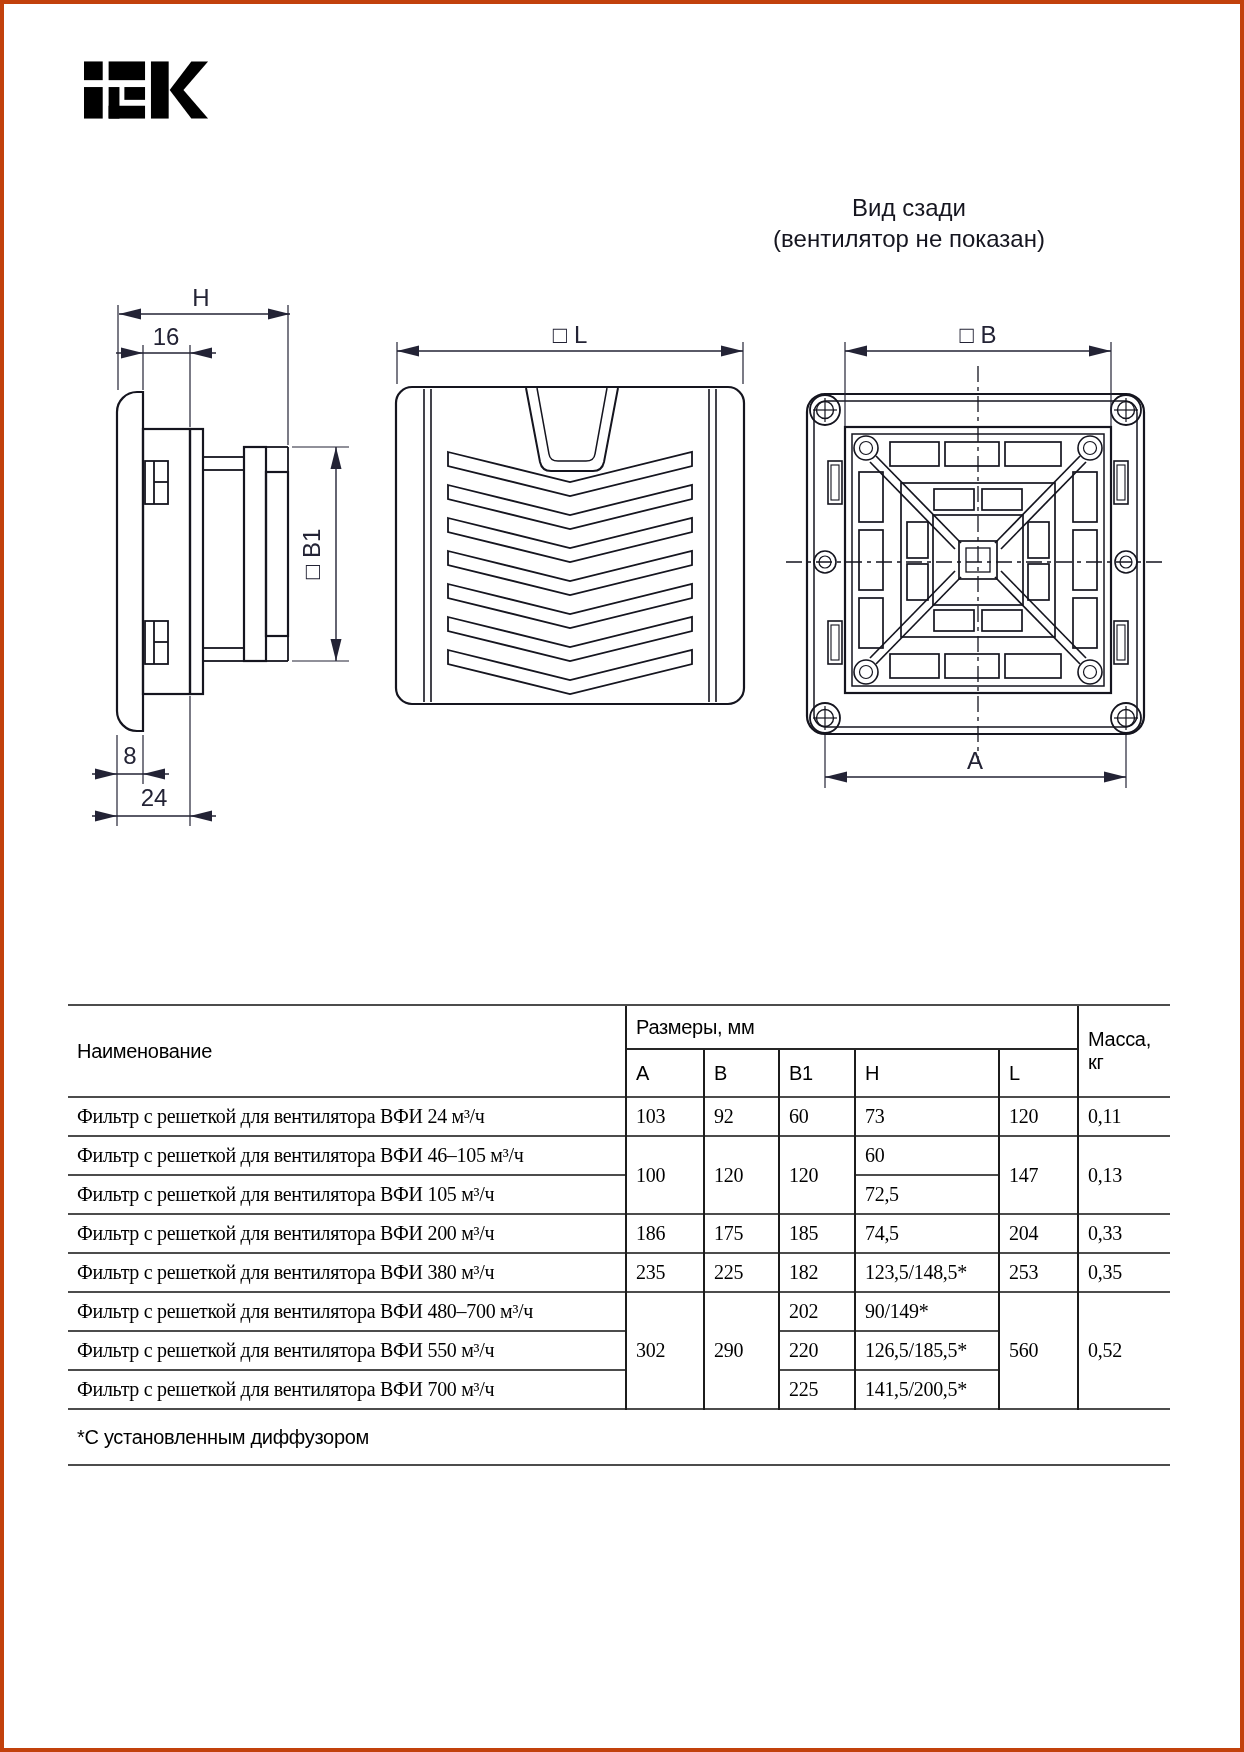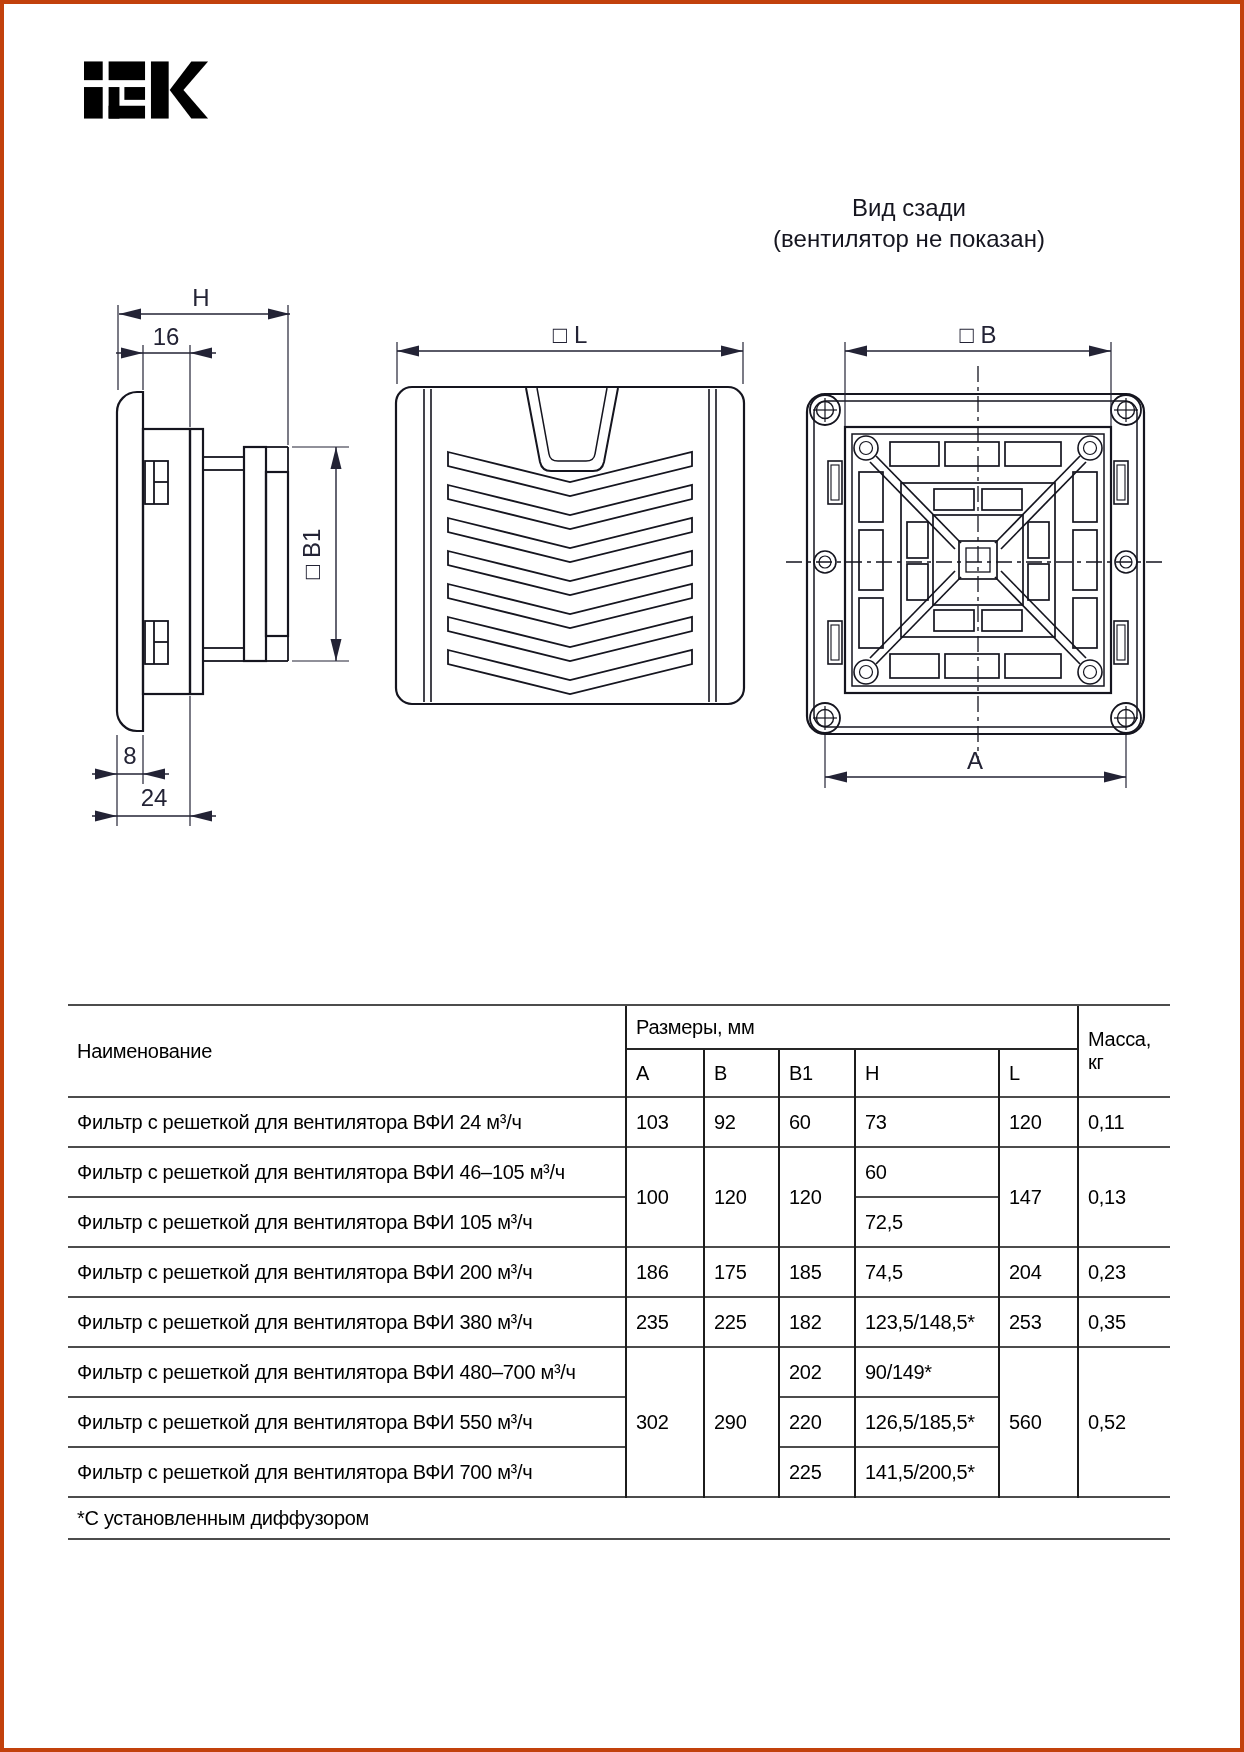--- a/index.html
+++ b/index.html
@@ -16,22 +16,22 @@
     position:absolute; left:64px; top:1000px; width:1102px;
     border-collapse:collapse; table-layout:fixed;
   }
   table.spec th, table.spec td {
     font-size:20px; font-weight:normal; text-align:left;
     padding:0 2px 0 9px; letter-spacing:-0.3px; color:#000;
     vertical-align:middle; overflow:hidden; white-space:nowrap;
   }
   tr.h1 { height:44px; }
   tr.h2 { height:48px; }
-  tr.dr { height:50px; }
-  tr.fn { height:42px; }
+  tr.dr { height:39px;font-family:Liberation Serif, serif; }
+  tr.fn { height:56px; }
   table.spec tr > * { border-top:2px solid #4c4c4c; }
   .vl { border-left:2px solid #1c1c1c; }
   .topcell { vertical-align:top; padding-top:7px; }
   .subhdr { border-top:2px solid #262626 !important; }
   td.span { vertical-align:top; padding-top:9px; }
   tr.fn td { border-bottom:2px solid #4c4c4c; }
 </style>
 </head>
 <body>
 
@@ -326,21 +326,21 @@
         <td class="vl">72,5</td>
       </tr>
 
       <tr class="dr">
         <td>Фильтр с решеткой для вентилятора ВФИ 200 м³/ч</td>
         <td class="vl">186</td>
         <td class="vl">175</td>
         <td class="vl">185</td>
         <td class="vl">74,5</td>
         <td class="vl">204</td>
-        <td class="vl">0,23</td>
+        <td class="vl">0,33</td>
       </tr>
 
       <tr class="dr">
         <td>Фильтр с решеткой для вентилятора ВФИ 380 м³/ч</td>
         <td class="vl">235</td>
         <td class="vl">225</td>
         <td class="vl">182</td>
         <td class="vl">123,5/148,5*</td>
         <td class="vl">253</td>
         <td class="vl">0,35</td>

